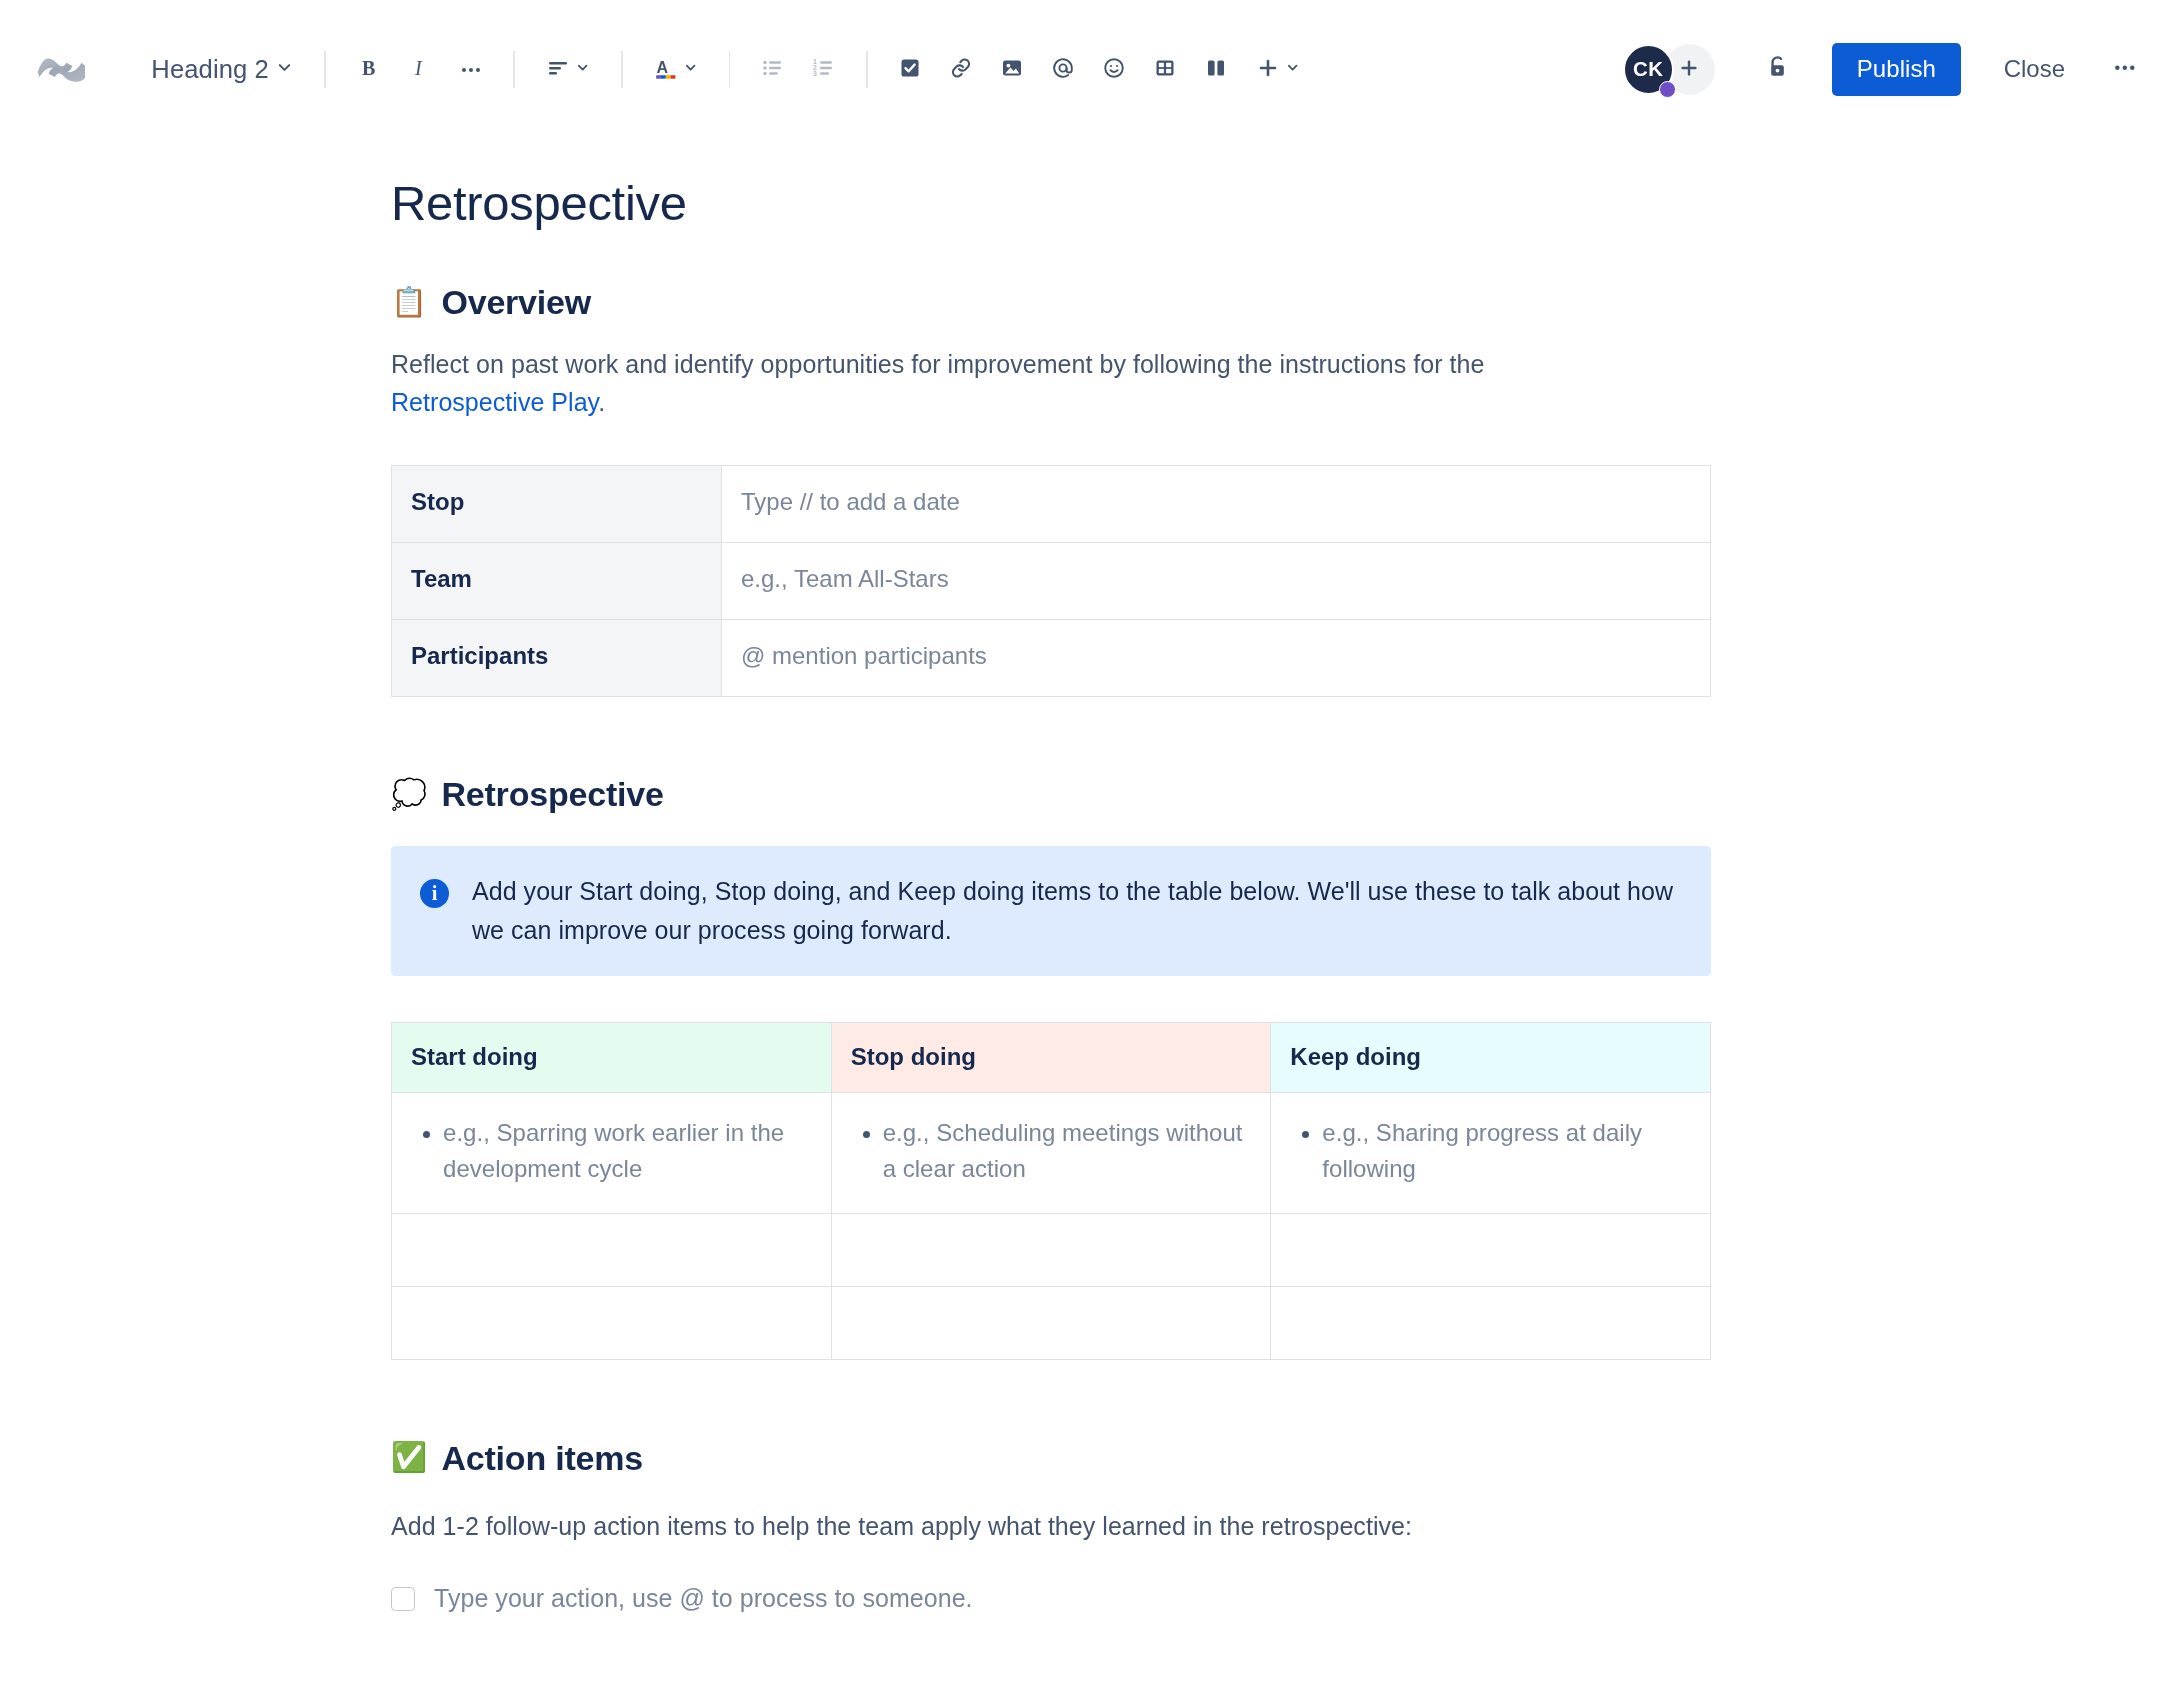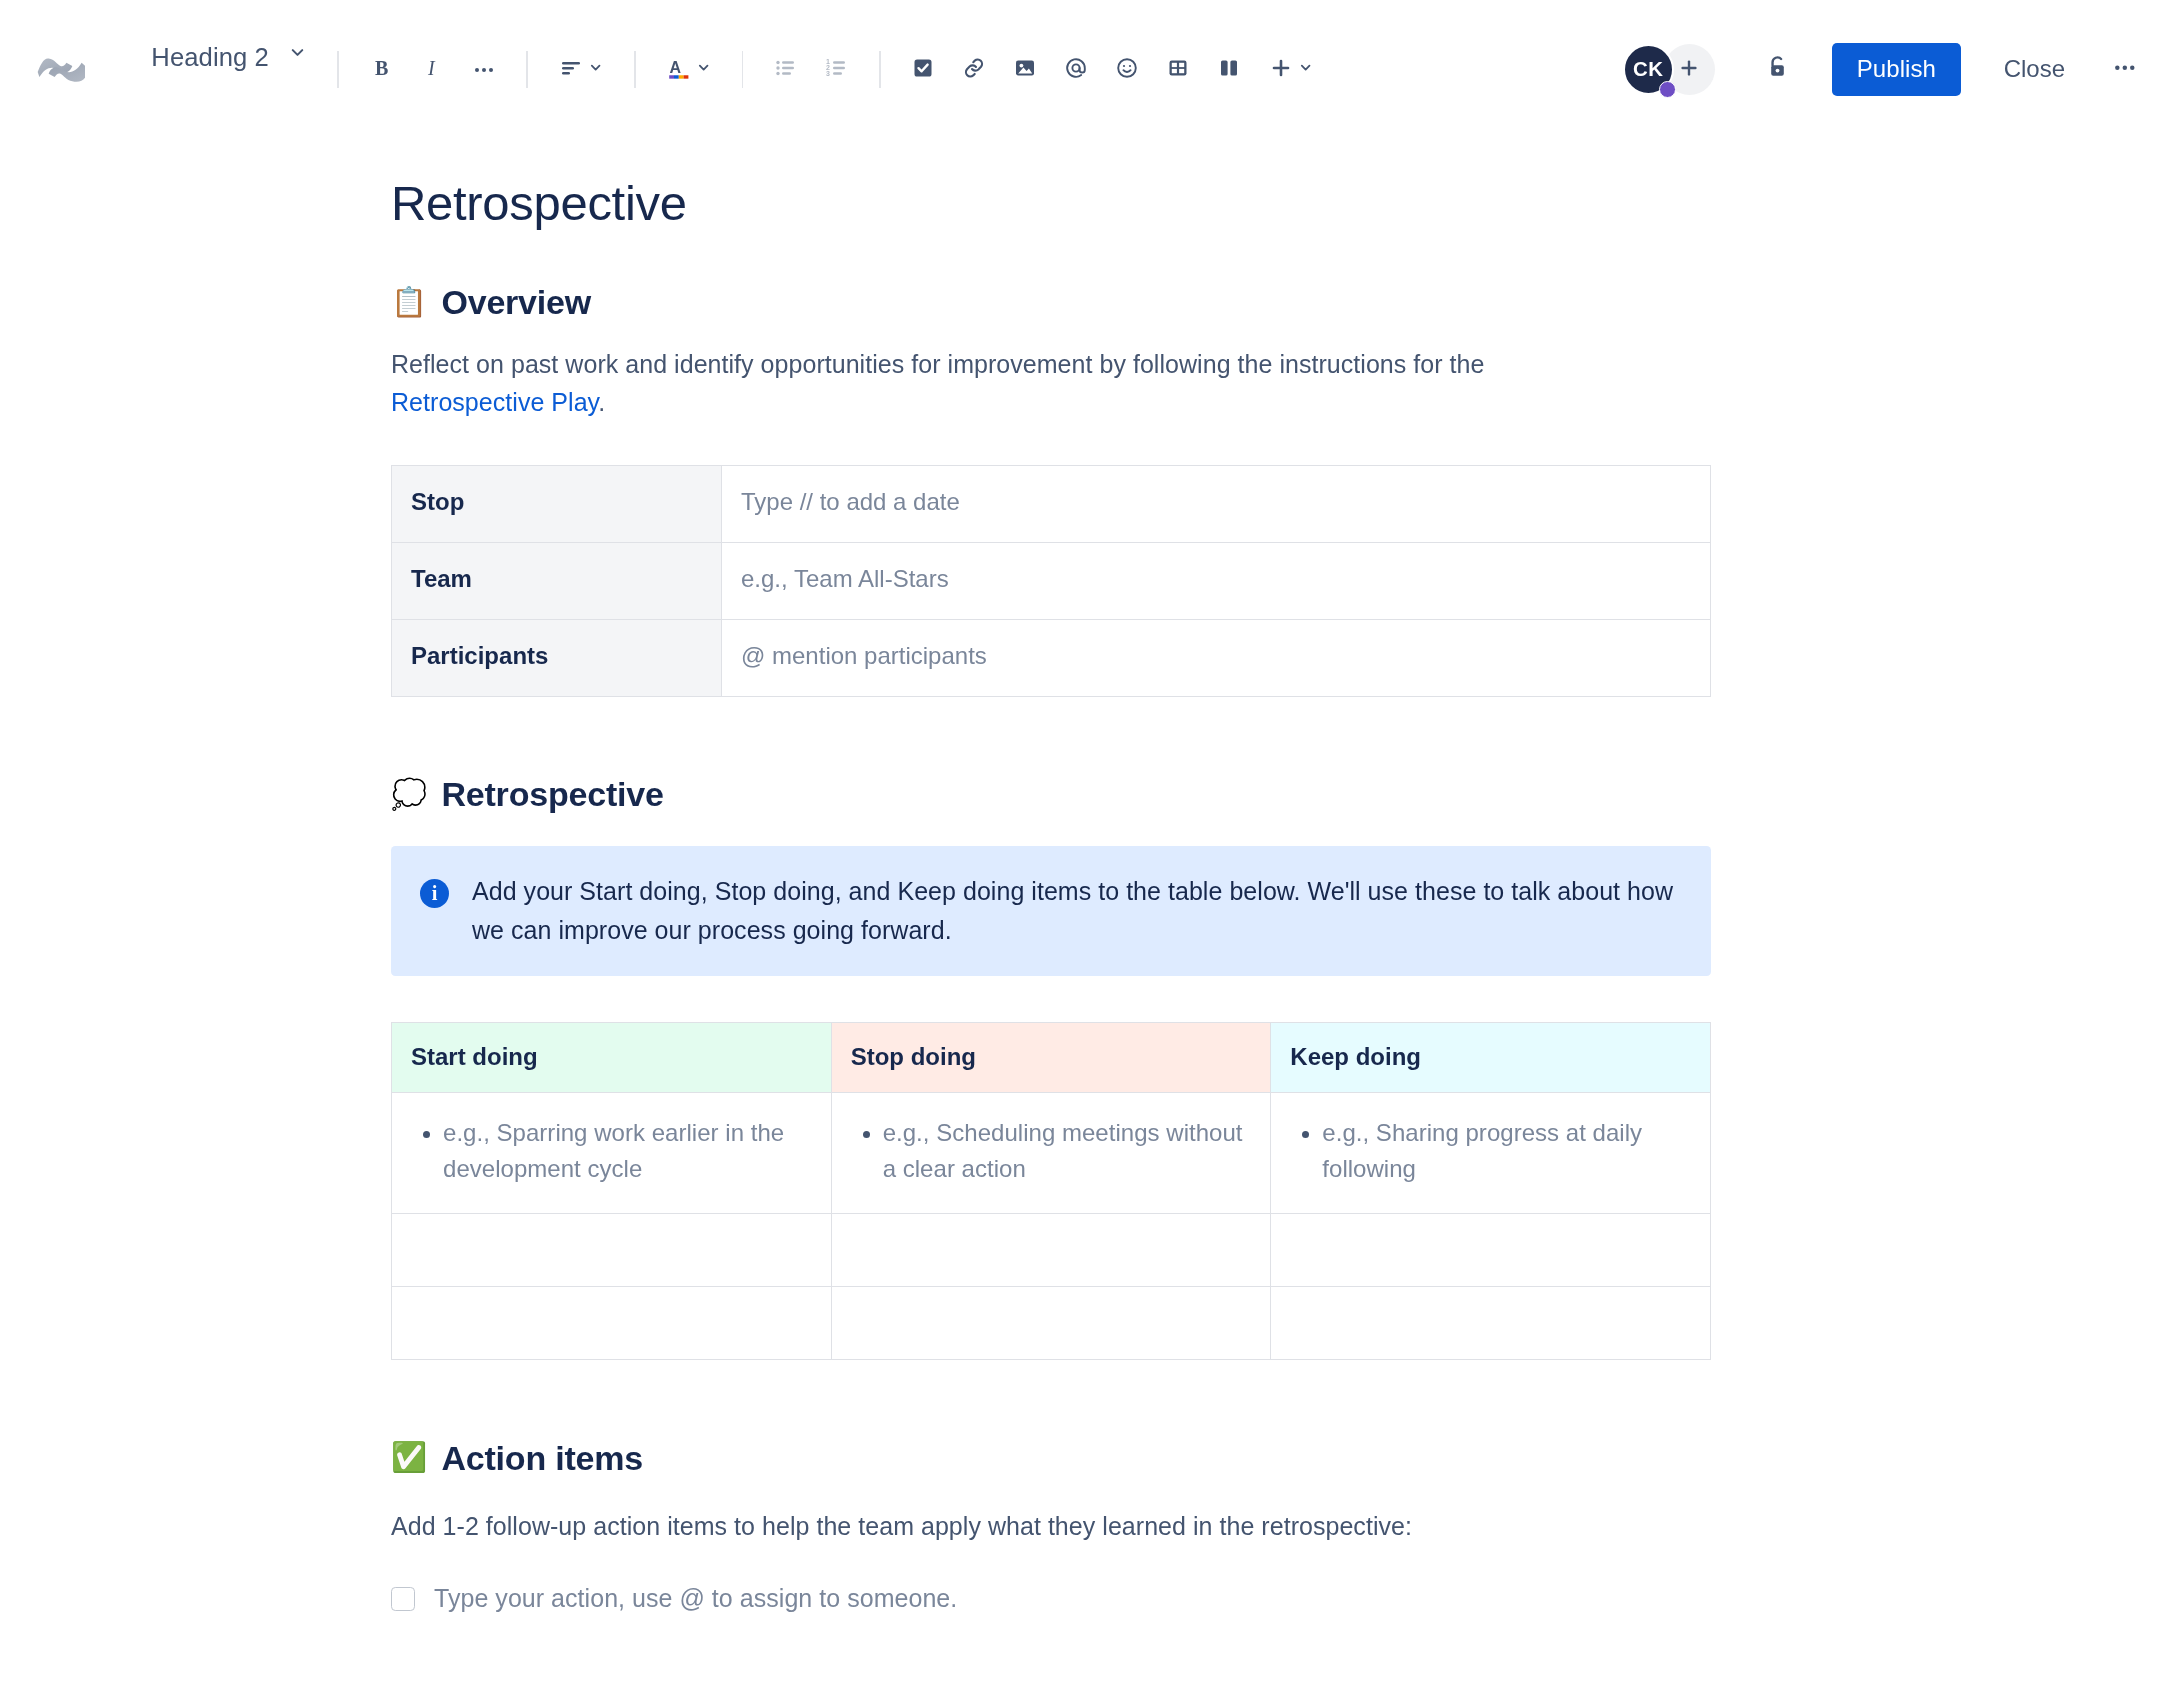--- a/index.html
+++ b/index.html
@@ -38,22 +38,22 @@
   .tb-sep {
     width: 1.7px;
     height: 37px;
     background: #e3e5e9;
     margin: 0 17px;
     flex: 0 0 auto;
   }
 
   .heading-select {
     display: flex;
-    align-items: flex-start;
-    gap: 19px;
+    align-items: center;
+    gap: 6px;
     height: 53px;
     padding: 0 13.6px 0 15.3px;
     border-radius: 5.1px;
     cursor: pointer;
     color: #44546f;
   }
   .heading-label {
     font-size: 25.6px;
     color: #44546f;
     white-space: nowrap;
@@ -619,18 +619,18 @@
 
   <h2 class="sec sec-action">
     <span class="emoji">✅</span>
     <span>Action items</span>
   </h2>
 
   <p class="body action-desc">Add 1-2 follow-up action items to help the team apply what they learned in the retrospective:</p>
 
   <div class="task-row">
     <div class="task-check"></div>
-    <span class="task-placeholder">Type your action, use @ to assign to someone.</span>
+    <span class="task-placeholder">Type your action, use @ to process to someone.</span>
   </div>
 
 </div>
 </div>
 
 
 </body></html>

